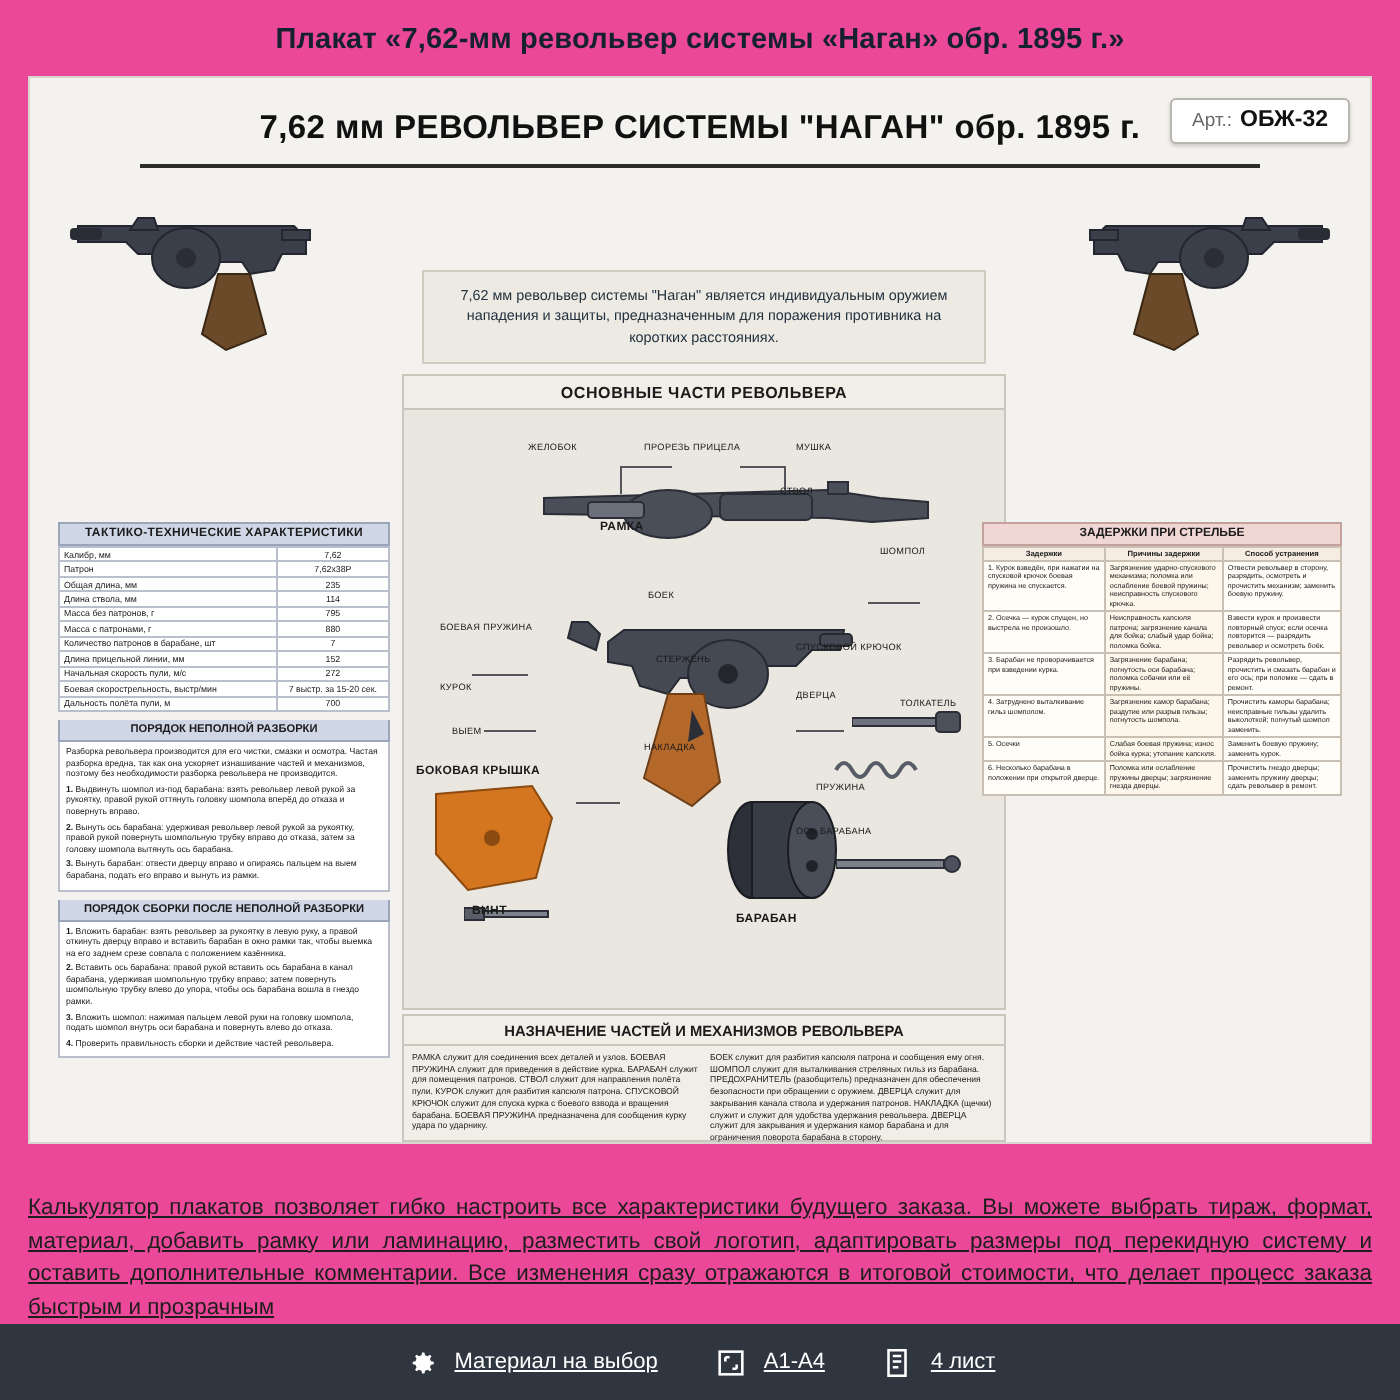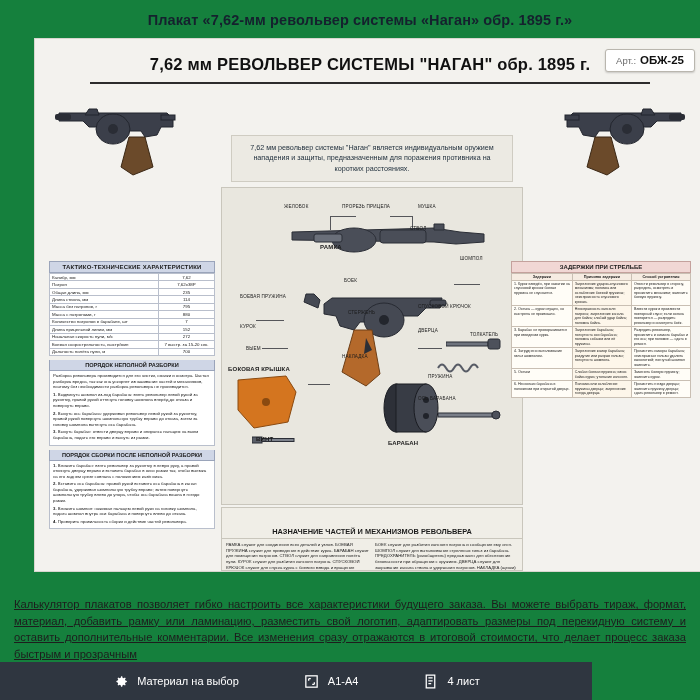--- a/index.html
+++ b/index.html
@@ -7,22 +7,21 @@
     margin: 0; padding: 0;
     width: 700px; height: 700px;
     background: #ffffff;
     font-family: "Liberation Sans", sans-serif;
     color: #1b1b1b;
   }
   .page {
     position: relative;
     width: 700px; height: 700px;
     overflow: hidden;
-    background: #15803d;
-    padding-left: 20px;
+    background: #ec4899;
   }
   
   .page-title {
     text-align: center;
     font-size: 14.5px;
     font-weight: 700;
     color: #15212e;
     padding: 12px 30px 10px 30px;
     letter-spacing: 0.1px;
   }
@@ -150,21 +149,20 @@
     background: #f0eee7;
     border: 1px solid #c9c6bc;
     height: 64px;
   }
   .purpose-head {
     text-align: center;
     font-size: 7.4px;
     font-weight: 700;
     padding: 3px 0 2px 0;
     border-bottom: 1px solid #c9c6bc;
-    margin-top: 16px;
   }
   .purpose-cols {
     display: flex;
     padding: 3px 4px;
     gap: 6px;
   }
   .purpose-cols div {
     flex: 1;
     font-size: 4.3px;
     line-height: 1.33;
@@ -266,46 +264,47 @@
     line-height: 1.48;
     color: #1d1d1d;
     text-align: justify;
     text-decoration: underline;
   }
 
   
   .footer {
     position: absolute;
     bottom: 0; left: 0;
-    width: 592px;
+    width: 700px;
     height: 38px;
     background: #2f3640;
     display: flex;
     align-items: center;
     justify-content: center;
-    gap: 64px;
+    gap: 28px;
     color: #ffffff;
     font-size: 11px;
+    text-decoration: underline;
   }
   .f-item { display: flex; align-items: center; gap: 8px; }
   .f-item svg { display: block; }
 </style>
 </head>
 <body>
 
 <div class="page">
 
   <div class="page-title">Плакат «7,62-мм револьвер системы «Наган» обр. 1895 г.»</div>
 
   <div class="poster-wrap">
     <div class="poster">
 
       <div class="art-badge">
         <span class="art-label">Арт.:</span>
-        <span class="art-value">ОБЖ-25</span>
+        <span class="art-value">ОБЖ-32</span>
       </div>
 
       <div class="poster-title">7,62 мм РЕВОЛЬВЕР СИСТЕМЫ "НАГАН" обр. 1895 г.</div>
       <div class="title-rule"></div>
 
       <div class="gun gun-left">
         <svg viewBox="0 0 150 96">
           <g fill="#3b3f4a" stroke="#23262e" stroke-width="1">
             <path d="M10 30 L118 30 L124 36 L124 44 L112 44 L108 52 L96 54 L92 48 L74 48 L66 44 L40 44 L34 38 L10 38 Z"></path>
             <ellipse cx="64" cy="46" rx="17" ry="15"></ellipse>
@@ -332,20 +331,21 @@
           <g fill="#2a2d35">
             <circle cx="86" cy="46" r="5"></circle>
             <rect x="128" y="31" width="16" height="6" rx="2"></rect>
           </g>
         </svg>
       </div>
 
       <div class="intro-box">7,62 мм револьвер системы "Наган" является индивидуальным оружием нападения и защиты, предназначенным для поражения противника на коротких расстояниях.</div>
 
       <div class="center-panel">
+        <div class="center-head">ОСНОВНЫЕ ЧАСТИ РЕВОЛЬВЕРА</div>
         <div class="diagram">
 
           <div class="part" style="top:22px; left:62px; width:210px; height:60px;">
             <svg viewBox="0 0 210 60">
               <g fill="#4a4e58" stroke="#2b2e36" stroke-width="1">
                 <path d="M8 22 L150 18 L176 22 L200 24 L200 32 L172 34 L150 32 L8 30 Z"></path>
                 <ellipse cx="70" cy="30" rx="22" ry="12"></ellipse>
                 <rect x="96" y="20" width="46" height="13" rx="3"></rect>
                 <path d="M150 14 L160 14 L160 20 L150 20 Z"></path>
               </g>

